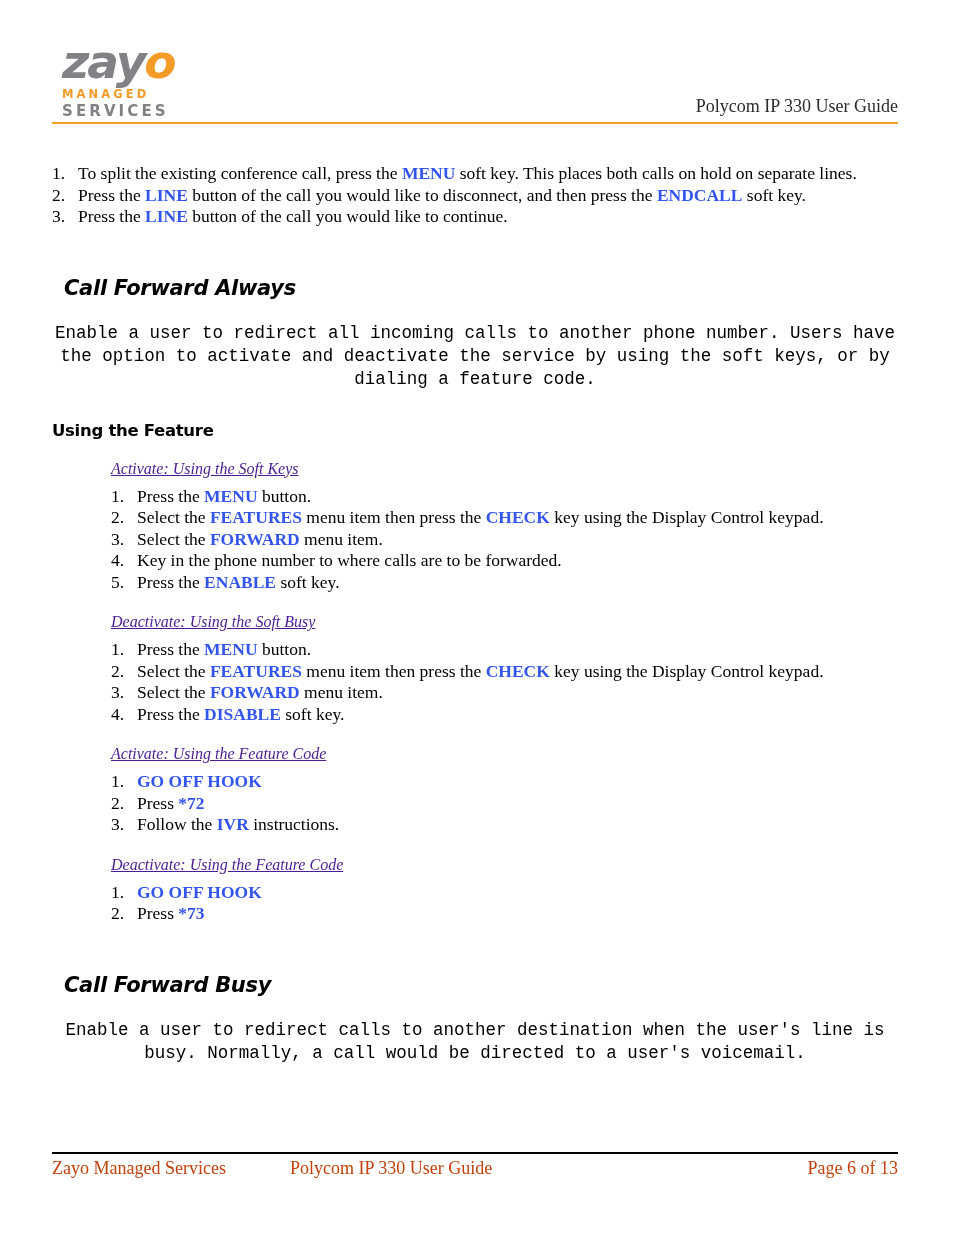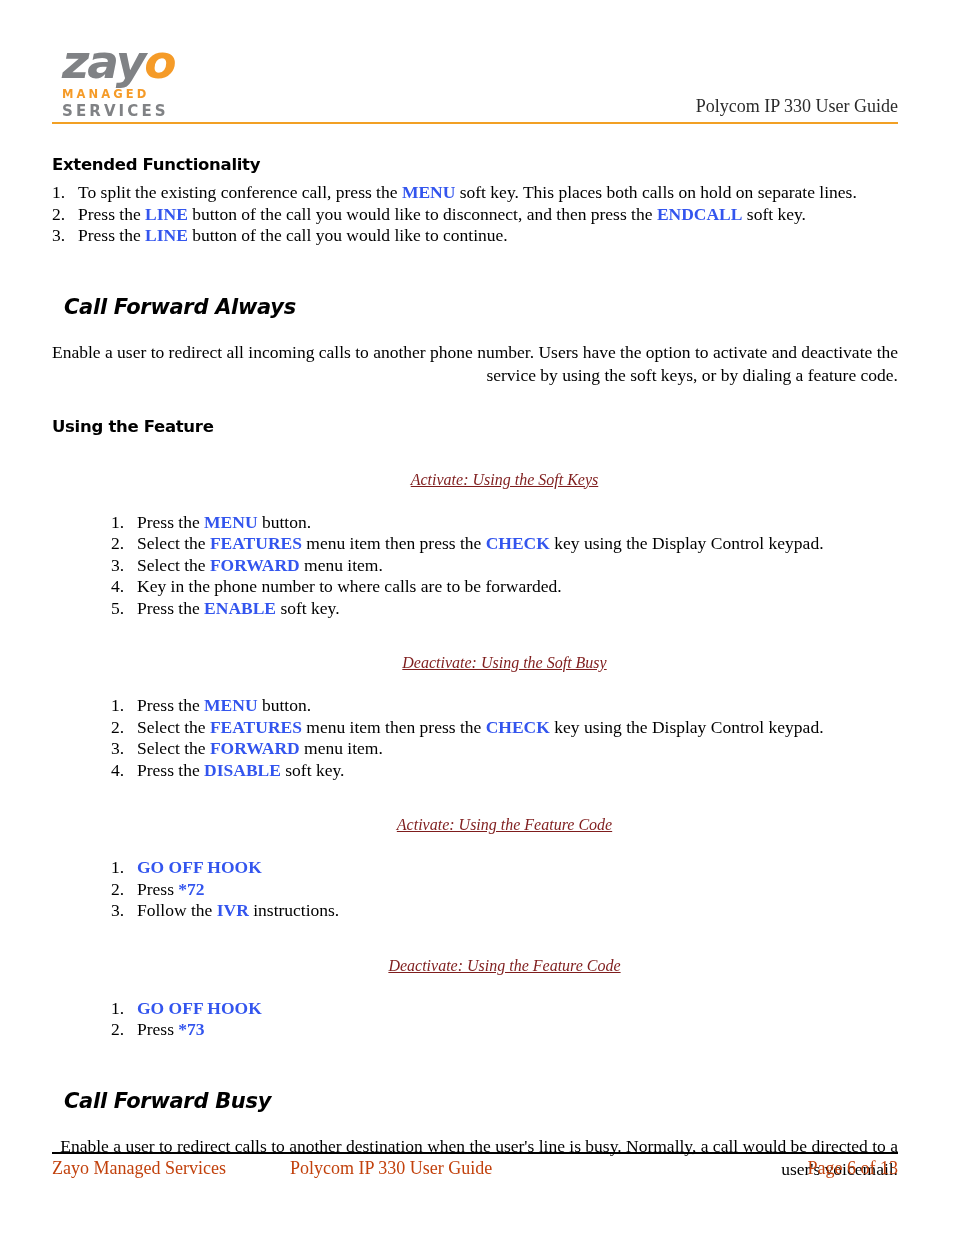--- a/index.html
+++ b/index.html
@@ -112,41 +112,40 @@
     font-family: "DejaVu Sans", sans-serif;
     font-weight: bold;
     font-size: 16.5px;
     letter-spacing: -0.3px;
     margin: 0;
     padding: 0;
     color: #000;
   }
 
   p.body-text {
-    font-family: Liberation Serif, serif;
+    font-family: Liberation Mono, monospace;
     font-size: 17.5px;
     line-height: 23px;
     margin: 0;
     padding: 0;
     color: #000;
-    text-align: right;
+    text-align: center;
   }
 
   .indent-1 { margin-left: 59px; }
   .indent-2 { margin-left: 59px; }
 
   .minor-head {
     font-family: "Liberation Serif", serif;
     font-style: italic;
     font-size: 16px;
     text-decoration: underline;
-    margin: 15px;
-    padding: 0;
-    color: #7f1d1d;
-    text-align: center;
+    margin: 0;
+    padding: 0;
+    color: #4c1d95;
   }
 
   ol.steps {
     list-style: none;
     margin: 0;
     padding: 0;
   }
   ol.steps > li {
     font-family: "Liberation Serif", serif;
     font-size: 17.5px;
@@ -207,21 +206,20 @@
       <span class="logo-word"><span>zay</span><span class="o-orange">o</span></span>
       <span class="logo-sub1">MANAGED</span>
       <span class="logo-sub2">SERVICES</span>
     </div>
     <div class="header-title">Polycom IP 330 User Guide</div>
     <div class="header-rule"></div>
   </div>
 
   <div class="content">
 
-    <h3 class="sub-title indent-2">Extended Functionality</h3>
     <div class="sp-8"></div>
     <ol class="steps indent-1">
         <li><span class="num">1.</span><span><span>To split the existing conference call, press the </span><span class="kw">MENU</span><span> soft key.  This places both calls on hold on separate lines.</span></span></li>
         <li><span class="num">2.</span><span><span>Press the </span><span class="kw">LINE</span><span> button of the call you would like to disconnect, and then press the </span><span class="kw">ENDCALL</span><span> soft key.</span></span></li>
         <li><span class="num">3.</span><span><span>Press the </span><span class="kw">LINE</span><span> button of the call you would like to continue.</span></span></li>
       </ol>
 
     <div class="sp-36"></div>
 
     <h2 class="section-title">Call Forward Always</h2>

